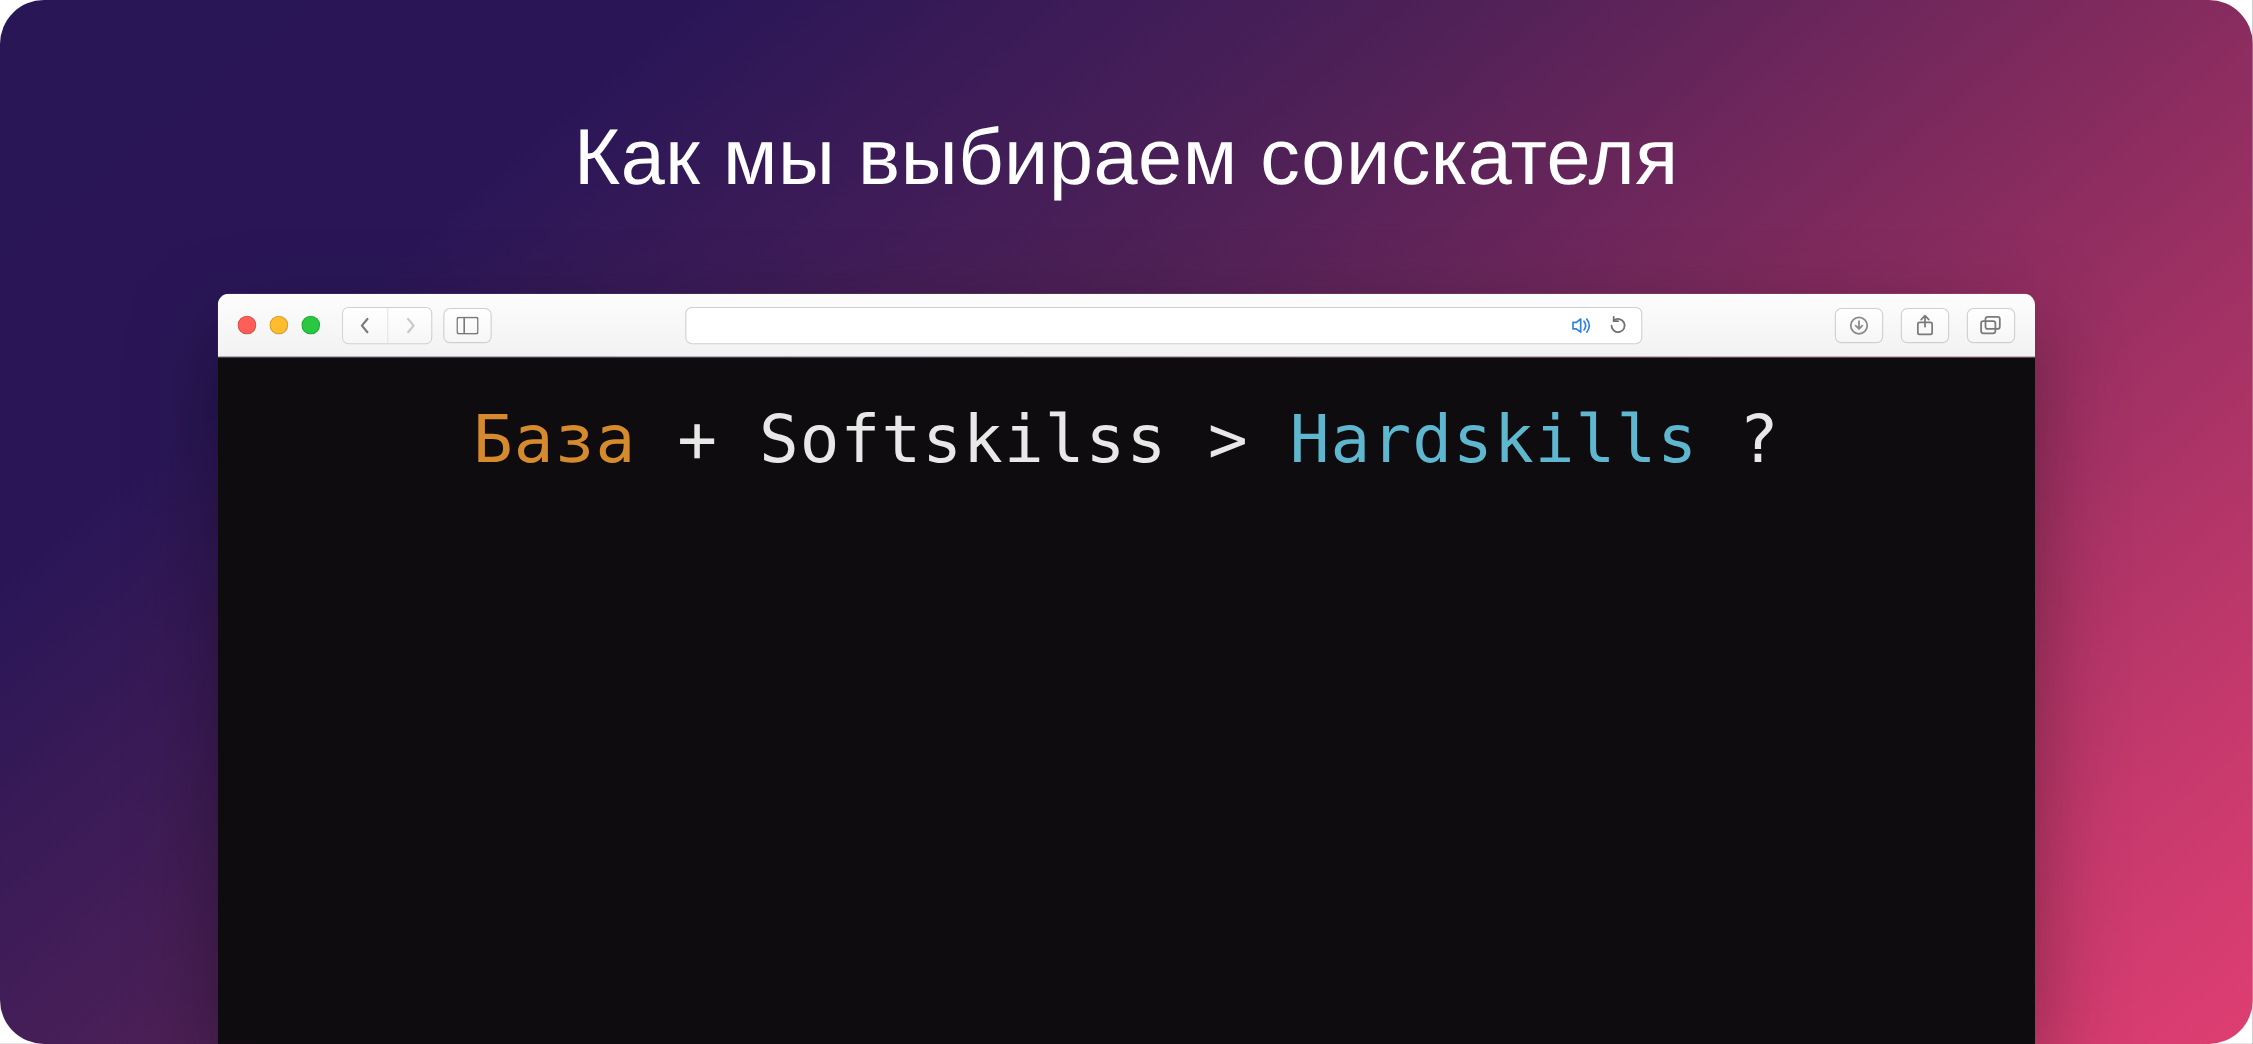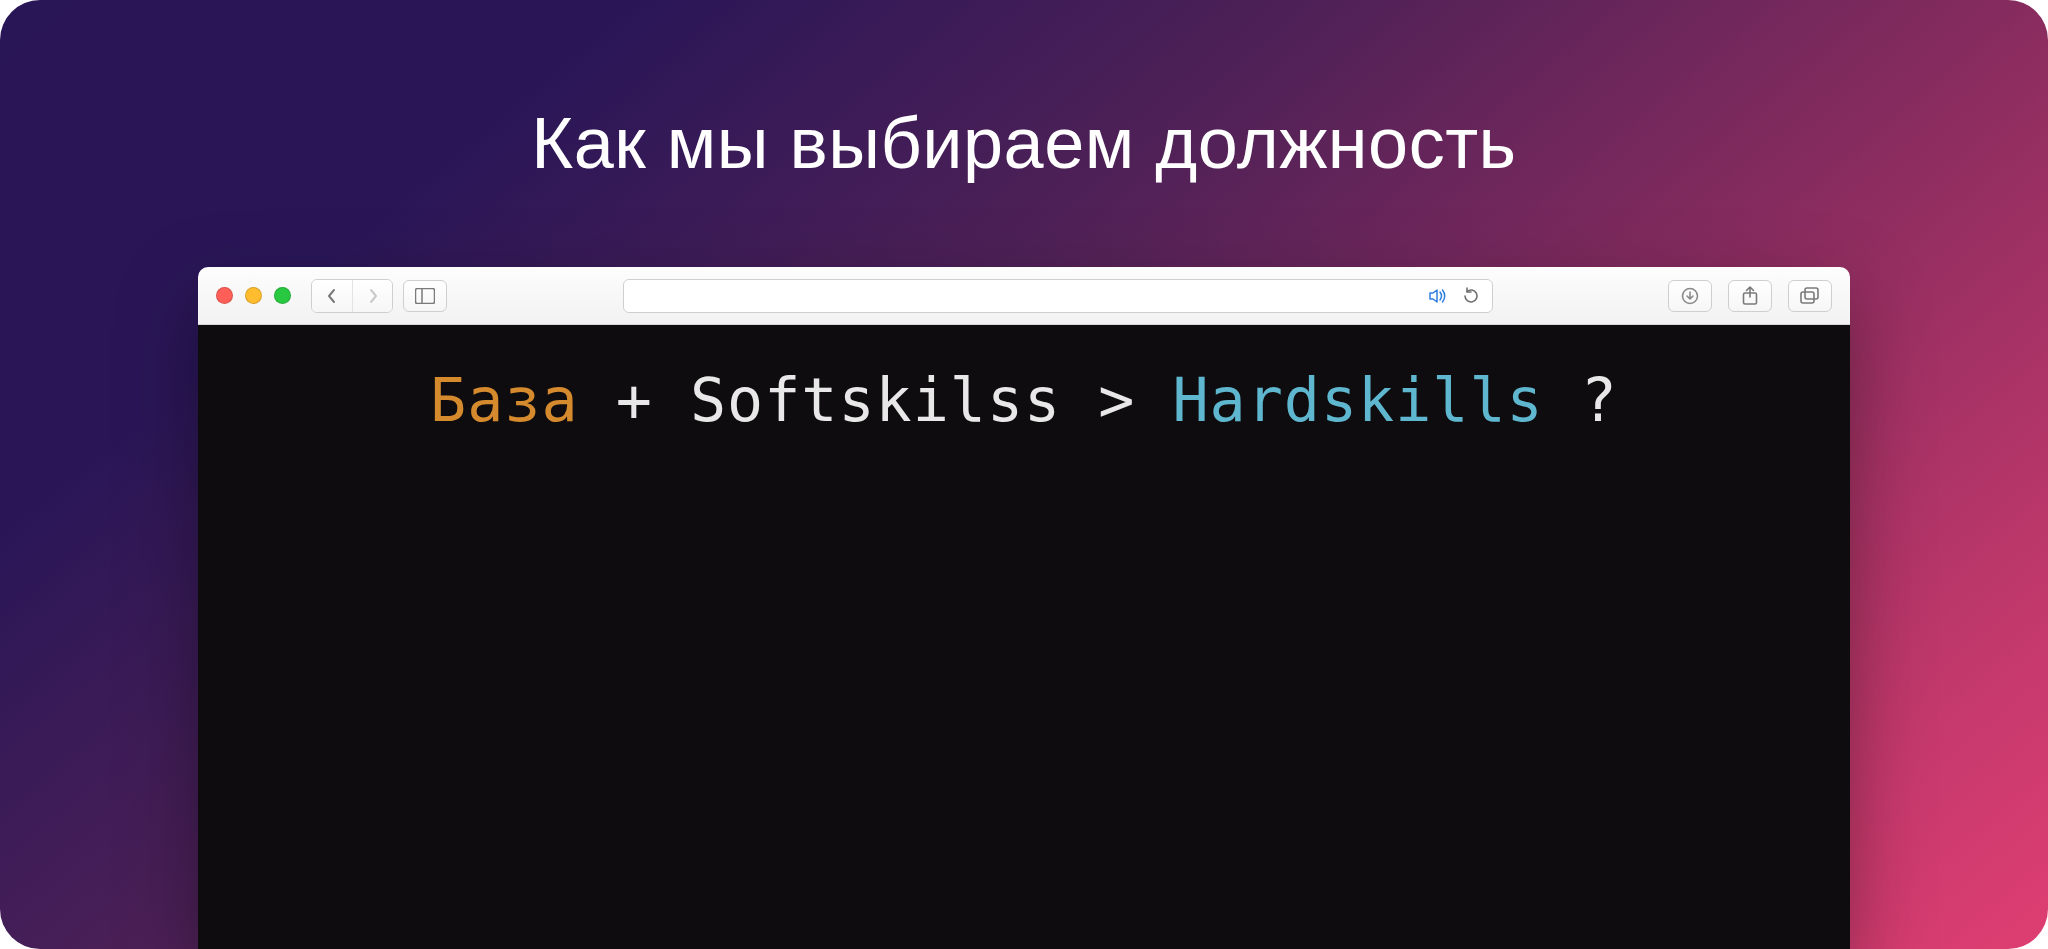--- a/index.html
+++ b/index.html
@@ -100,21 +100,21 @@
   .t-orange { color: #d68a2e; }
   .t-white  { color: #e8e8e8; }
   .t-cyan   { color: #5fb6cf; }
 </style>
 </head>
 <body>
 
 <div class="canvas">
 
   <h1 class="heading">
-    <span>Как мы выбираем должность</span><br>
+    <span>Как мы выбираем соискателя</span><br>
   </h1>
 
   <div class="browser">
     <div class="toolbar">
 
       <div class="traffic">
         <div class="dot red"></div>
         <div class="dot yellow"></div>
         <div class="dot green"></div>
       </div>

